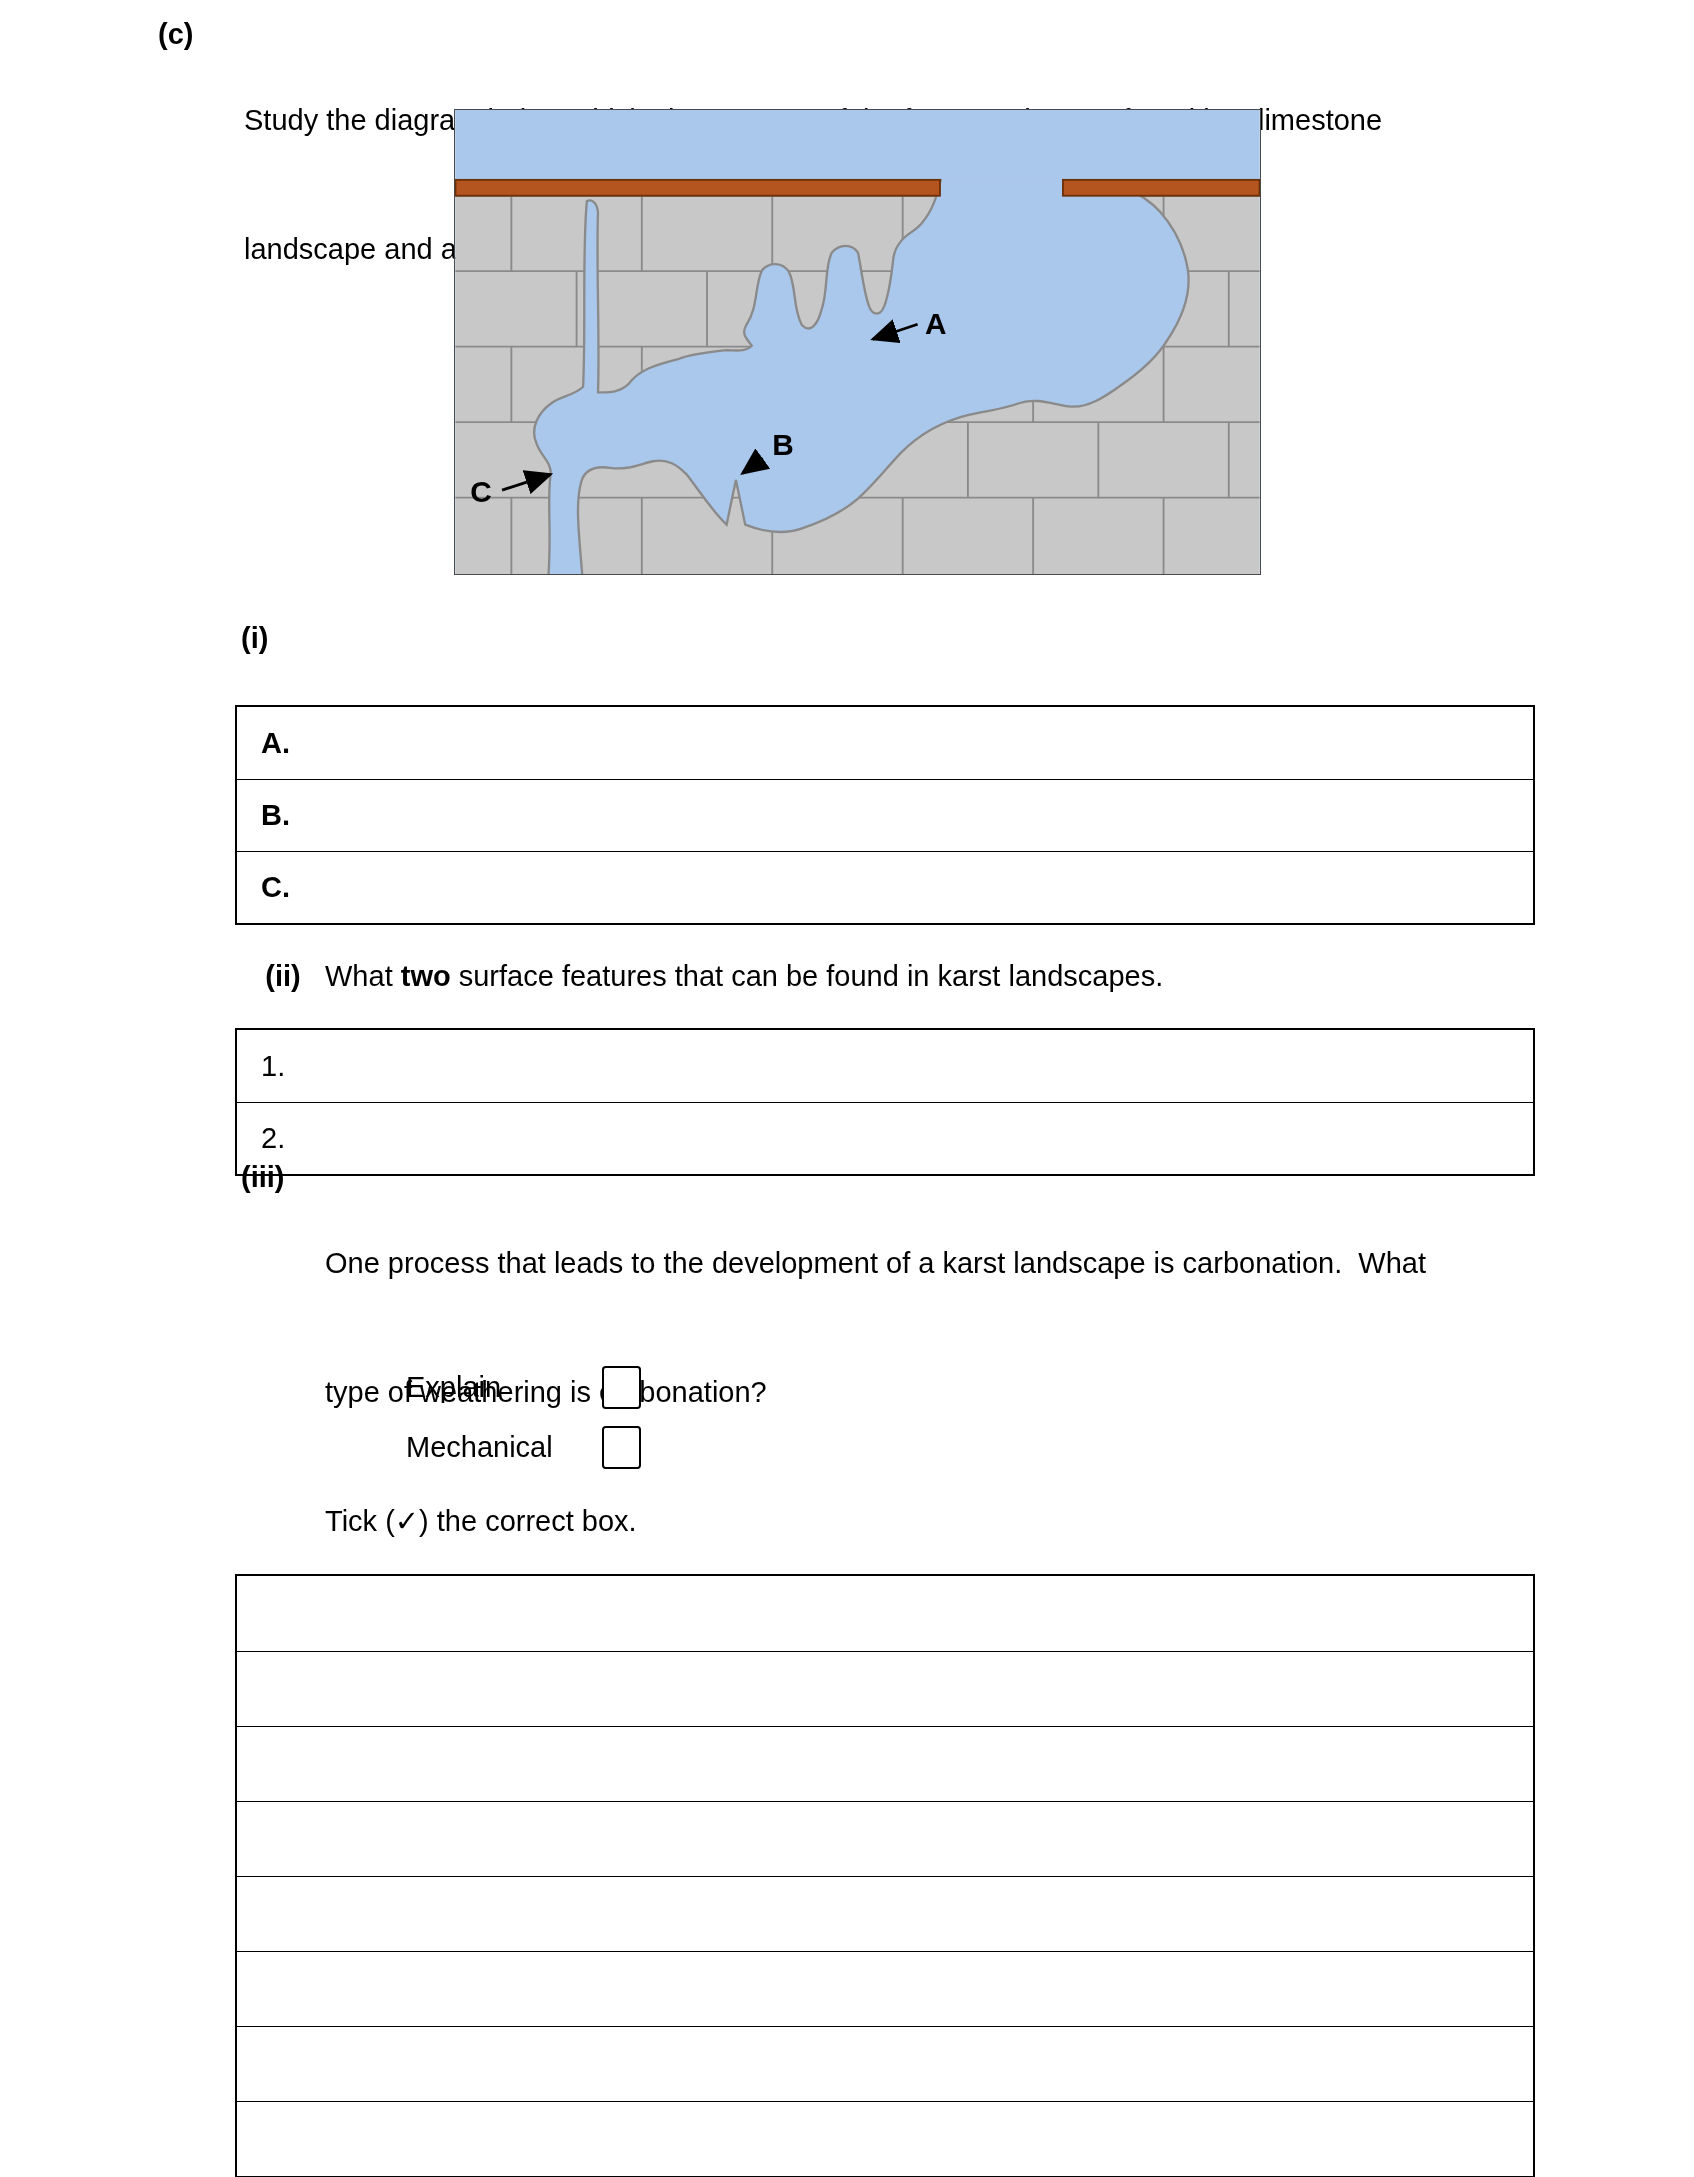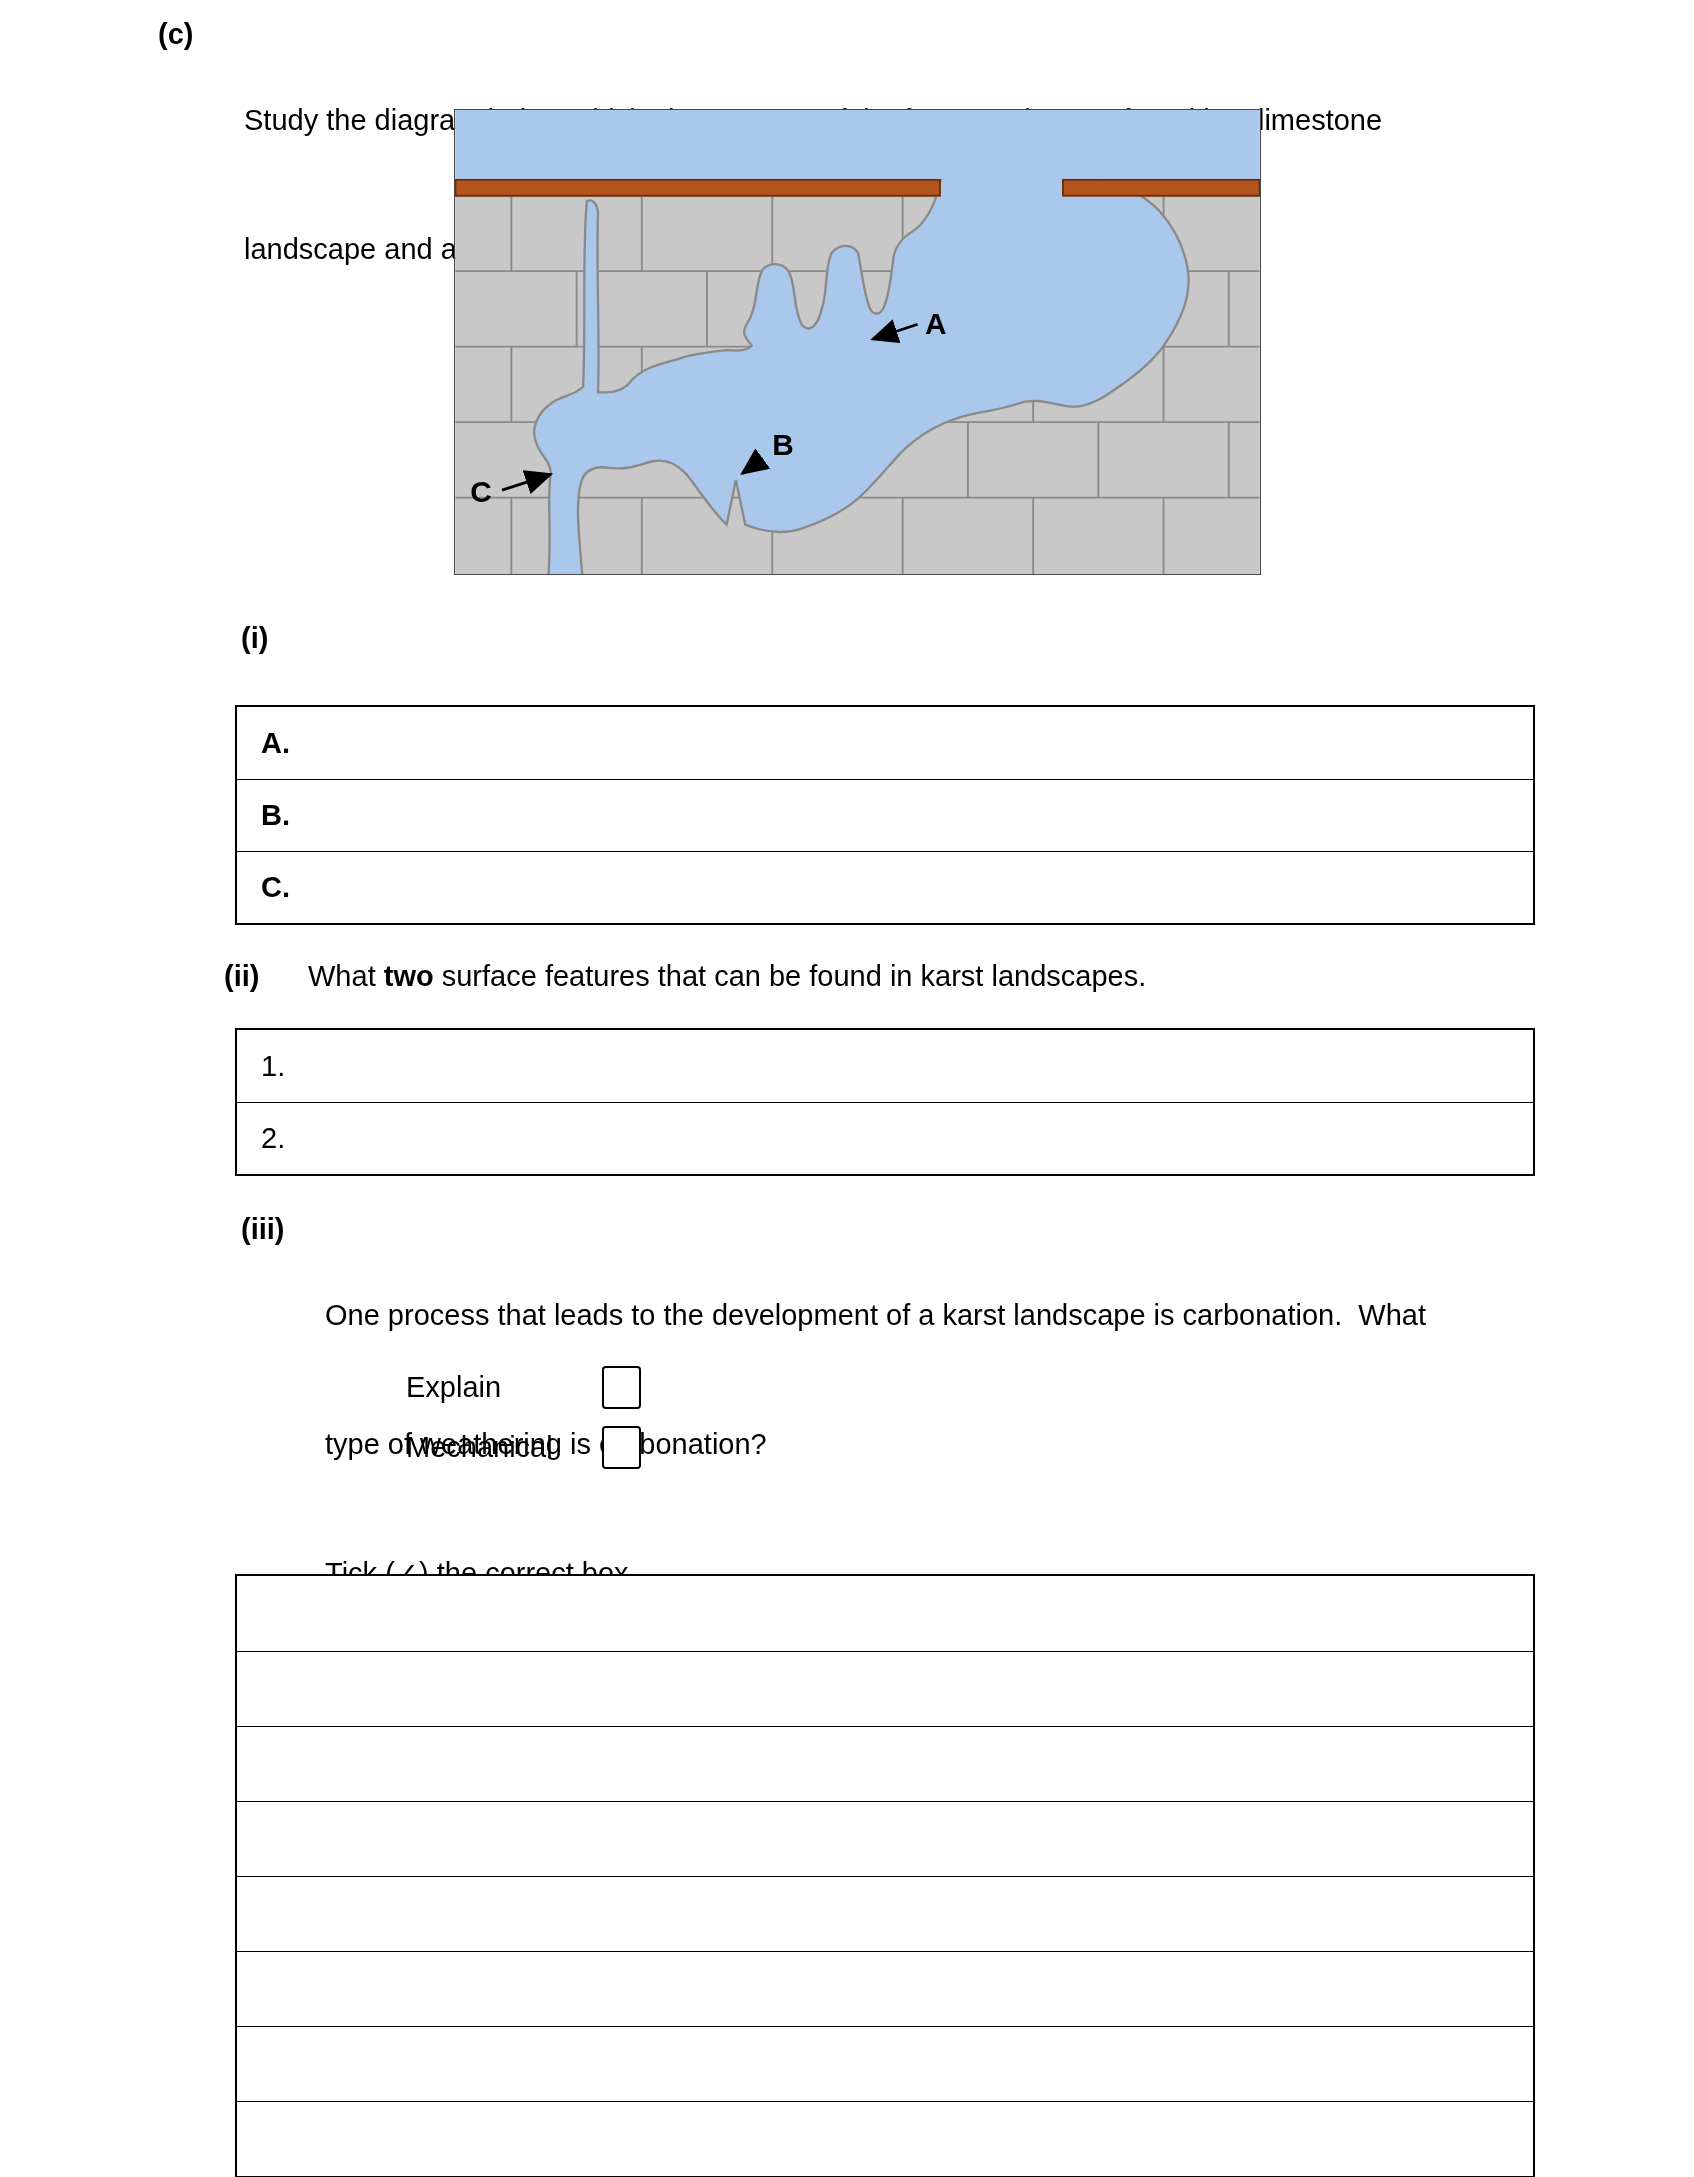--- a/index.html
+++ b/index.html
@@ -152,35 +152,35 @@
         <span class="rowlabel-bold">A.</span>
       </div>
     <div class="ansrow">
         <span class="rowlabel-bold">B.</span>
       </div>
     <div class="ansrow">
         <span class="rowlabel-bold">C.</span>
       </div>
   </div>
 
-  <div class="row" style="left:224px;top:955px;">
+  <div class="row" style="left:241px;top:955px;text-align:center;">
     <div class="subnum">(ii)</div>
     <div class="qtext"><span>What </span><span class="b">two</span><span> surface features that can be found in karst landscapes.</span></div>
   </div>
 
   <div class="ansbox" style="top:1028px;">
     <div class="ansrow">
         <span>1.</span>
       </div>
     <div class="ansrow">
         <span>2.</span>
       </div>
   </div>
 
-  <div class="row" style="left:241px;top:1208px;">
+  <div class="row" style="left:241px;top:1156px;">
     <div class="subnum">(iii)</div>
     <div class="qtext">
       <div>One process that leads to the development of a karst landscape is carbonation.  What</div>
       <div>type of weathering is carbonation?</div>
       <div>Tick (✓) the correct box.</div>
     </div>
   </div>
 
   <div class="options">
     <div class="optrow">

